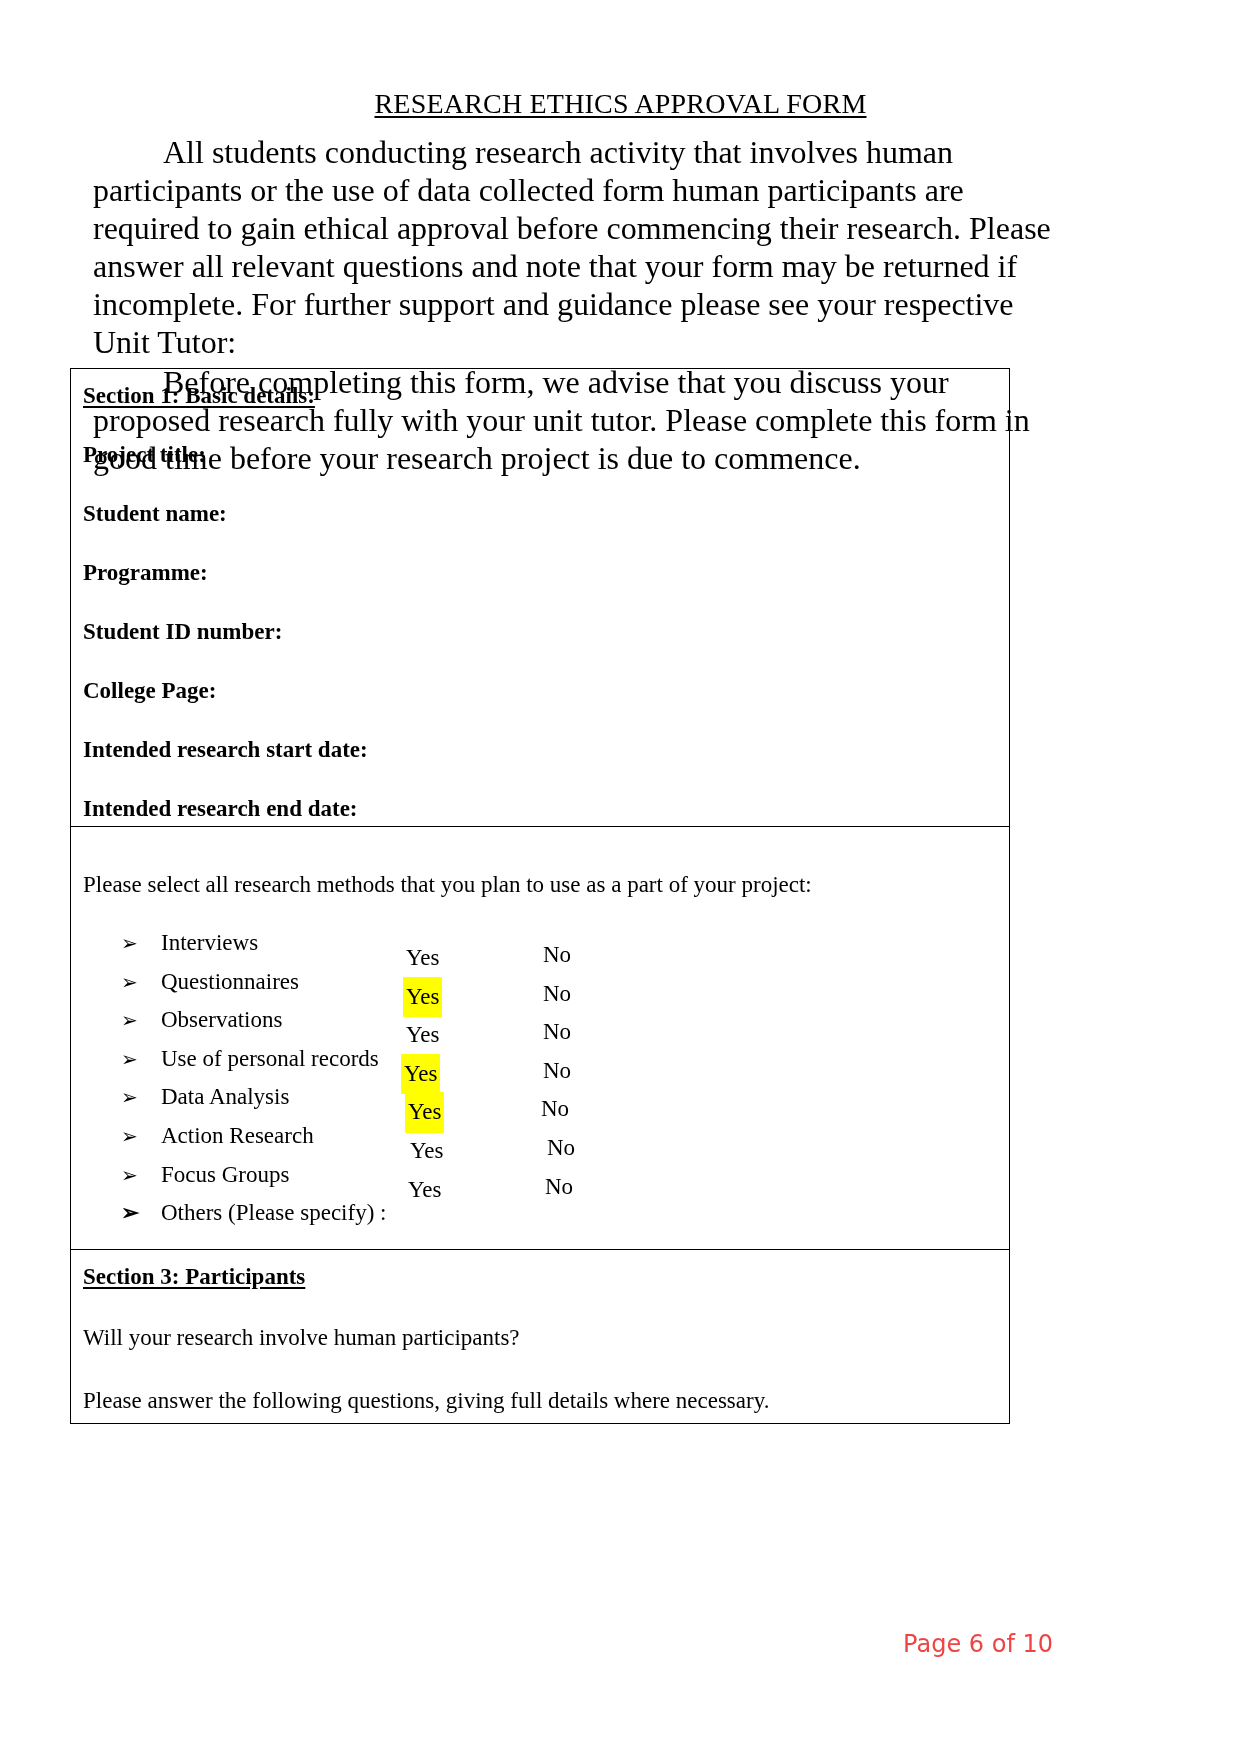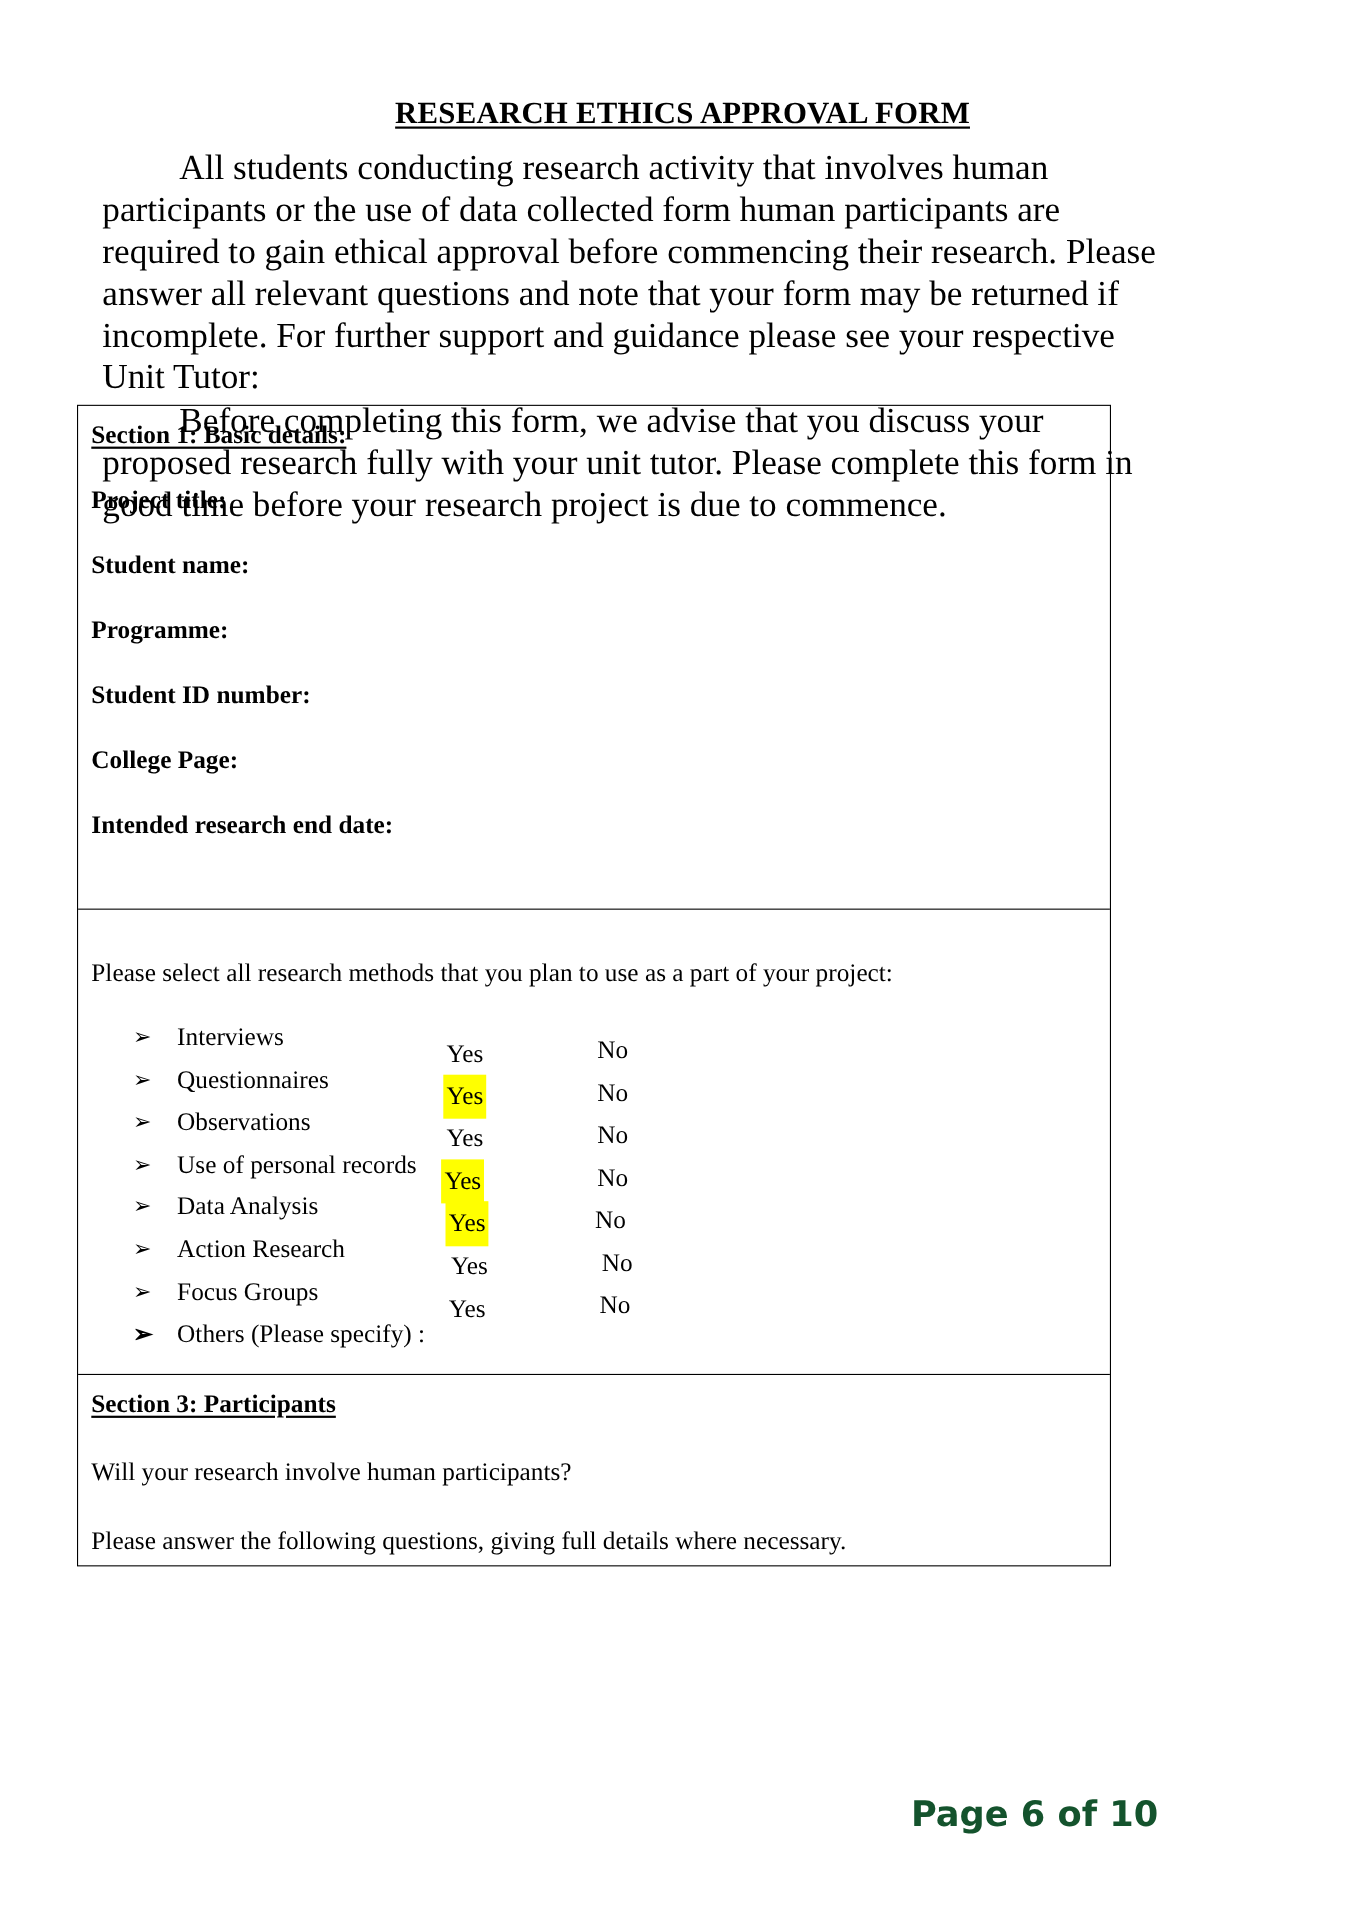--- a/index.html
+++ b/index.html
@@ -24,21 +24,21 @@
   }
 
   
   .doc-title {
     position: absolute;
     left: 0;
     top: 88px;
     width: 1241px;
     text-align: center;
     font-size: 28px;
-    font-weight: bold;
+    font-weight: normal;
     letter-spacing: 0.2px;
   }
   .doc-title span {
     text-decoration: underline;
     text-underline-offset: 3px;
   }
 
   
   .intro {
     position: absolute;
@@ -144,23 +144,22 @@
   .hl {
     background-color: #ffff00;
   }
 
   
   .footer {
     position: absolute;
     right: 188px;
     top: 1630px;
     font-family: "DejaVu Sans", "Liberation Sans", sans-serif;
-    font-size: 32px;
-    color: #14532d;
-    font-weight: bold;
+    font-size: 24px;
+    color: #ef4444;
   }
 </style>
 </head>
 <body>
 
 <div class="page">
 
   <div class="doc-title"><span>RESEARCH ETHICS APPROVAL FORM</span></div>
 
   <div class="intro">
@@ -170,20 +169,21 @@
 
   <div class="form-table">
 
     <div class="section" id="section-1">
       <div class="sec-head"><span>Section 1: Basic details:</span></div>
       <div class="field">Project title:</div>
       <div class="field">Student name:</div>
       <div class="field">Programme:</div>
       <div class="field">Student ID number:</div>
       <div class="field">College Page:</div>
+      <div class="field">Intended research start date:</div>
       <div class="field">Intended research end date:</div>
     </div>
 
     <div class="section" id="section-2">
       <div class="sec-text">Please select all research methods that you plan to use as a part of your project:</div>
       <ul class="methods" id="methods-list">
           <li class="method-row">
             <span class="bullet">➢</span>
             <span class="method-label">Interviews</span>
             <span class="method-yes" style="left: 320px;">Yes</span>

